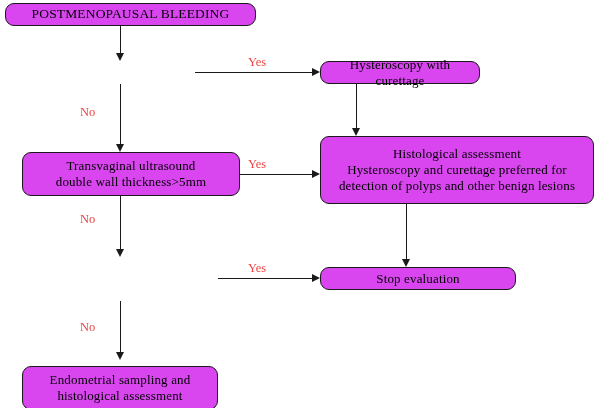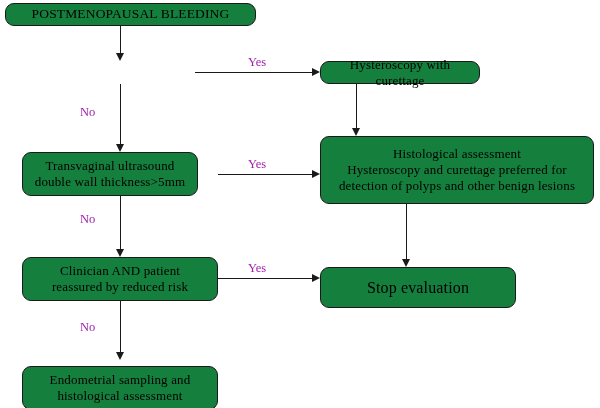--- a/index.html
+++ b/index.html
@@ -13,43 +13,43 @@
     height: 408px;
     background: #ffffff;
     overflow: hidden;
     font-family: "Liberation Serif", "DejaVu Serif", serif;
   }
   .node {
     position: absolute;
     box-sizing: border-box;
     border: 1.4px solid #1a1a1a;
     border-radius: 9px;
-    background: #15803d;
+    background: #d946ef;
     display: flex;
     align-items: center;
     justify-content: center;
     text-align: center;
     color: #000000;
     line-height: 1.22;
     letter-spacing: 0.15px;
   }
   .node-text {
     display: block;
     white-space: pre-line;
     padding: 0 6px;
   }
 
   
   #node-root        { left: 5px;   top: 3px;   width: 251px; height: 23px; font-size: 13.5px; }
   #node-tamoxifen   { left: 45px;  top: 61px;  width: 150px; height: 23px; font-size: 13px; }
   #node-hysteroscopy{ left: 320px; top: 61px;  width: 160px; height: 23px; font-size: 13px; }
-  #node-transvaginal{ left: 22px;  top: 152px; width: 176px; height: 44px; font-size: 13px; }
+  #node-transvaginal{ left: 22px;  top: 152px; width: 218px; height: 44px; font-size: 13px; }
   #node-histological{ left: 320px; top: 136px; width: 274px; height: 68px; font-size: 13px; }
   #node-clinician   { left: 22px;  top: 257px; width: 196px; height: 44px; font-size: 13px; }
-  #node-stop        { left: 320px; top: 267px; width: 196px; height: 41px; font-size: 16px; }
+  #node-stop        { left: 320px; top: 267px; width: 196px; height: 23px; font-size: 13px; }
   #node-endometrial { left: 22px;  top: 360px; width: 196px; height: 44px; font-size: 13px; margin-top: 6px; }
 
   
   .vline {
     position: absolute;
     width: 0;
     border-left: 1.6px solid #1a1a1a;
   }
   .hline {
     position: absolute;
@@ -68,21 +68,21 @@
     position: absolute;
     width: 0;
     height: 0;
     border-top: 4.5px solid transparent;
     border-bottom: 4.5px solid transparent;
     border-left: 8px solid #1a1a1a;
   }
   .edge-label {
     position: absolute;
     font-size: 12.5px;
-    color: #a21caf;
+    color: #ef4444;
     white-space: nowrap;
     font-family: "Liberation Serif", "DejaVu Serif", serif;
   }
 </style>
 </head>
 <body>
 
 <div id="canvas">
 
   <div class="vline" style="left:120px; top:26px; height:27px;"></div>
@@ -134,24 +134,20 @@
     <span class="node-text">Transvaginal ultrasound
 double wall thickness&gt;5mm</span>
   </div>
 
   <div class="node" id="node-histological">
     <span class="node-text">Histological assessment
 Hysteroscopy and curettage preferred for
 detection of polyps and other benign lesions</span>
   </div>
 
-  <div class="node" id="node-clinician">
-    <span class="node-text">Clinician AND patient
-reassured by reduced risk</span>
-  </div>
 
   <div class="node" id="node-stop">
     <span class="node-text">Stop evaluation</span>
   </div>
 
   <div class="node" id="node-endometrial">
     <span class="node-text">Endometrial sampling and
 histological assessment</span>
   </div>
 

